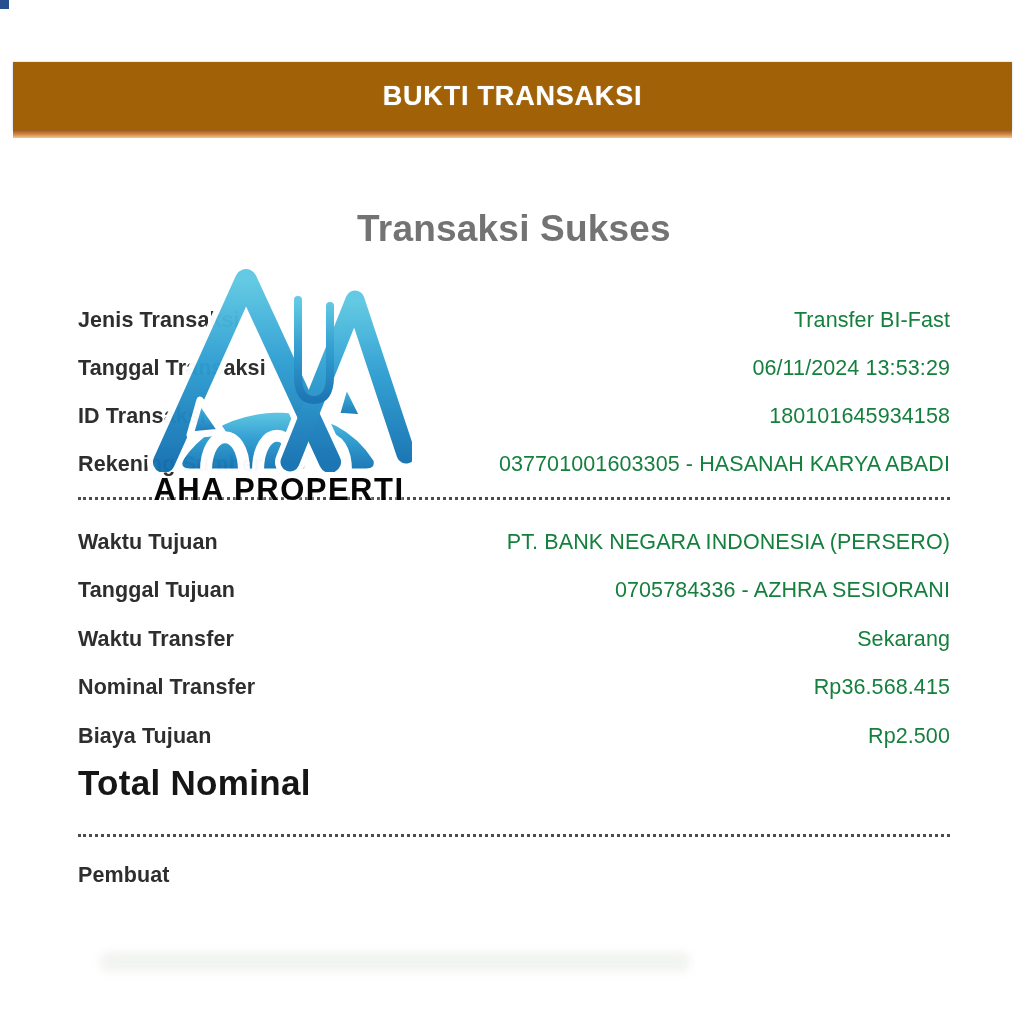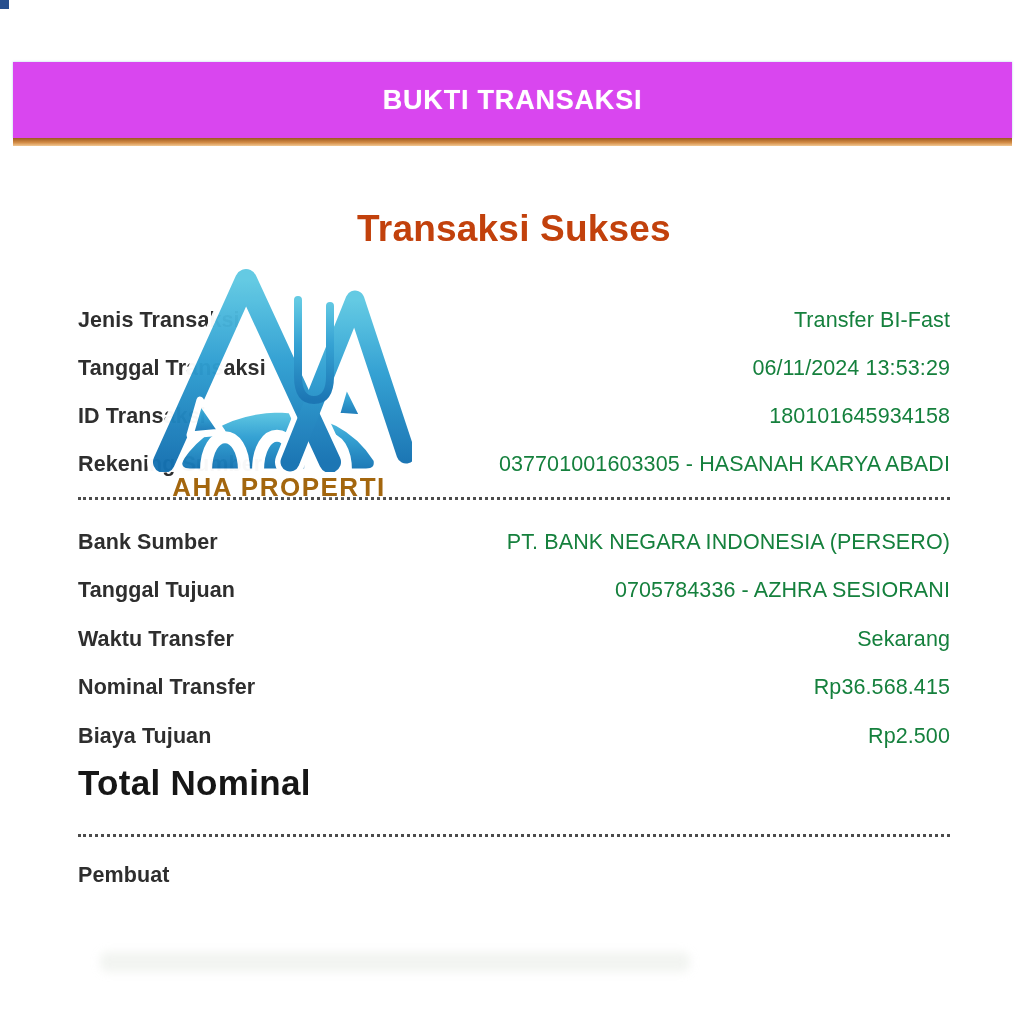--- a/index.html
+++ b/index.html
@@ -11,41 +11,41 @@
     overflow:hidden;
     -webkit-font-smoothing:antialiased;
   }
   
   .corner-mark{
     position:absolute;left:0;top:0;width:9px;height:9px;
     background:#27508f;
   }
   
   .topbar{
-    position:absolute;left:13px;right:12px;top:62px;height:76px;
-    background:#d946ef;
+    position:absolute;left:13px;right:12px;top:62px;height:68px;
+    background:#a16207;
     display:flex;align-items:center;justify-content:center;
     box-shadow:0 0 2px rgba(120,170,220,.6);
   }
   .topbar::after{
     content:"";position:absolute;left:0;right:0;bottom:-8px;height:8px;
     background:linear-gradient(to bottom,#9a5a1e,#d28a44 55%,#f2c892);
     filter:blur(.4px);
   }
   .topbar-title{
     color:#ffffff;font-size:27px;font-weight:bold;letter-spacing:.8px;
     text-shadow:0 0 1px rgba(255,255,255,.6);
   }
   
   .content{
     position:absolute;left:78px;right:74px;top:152px;
   }
   .page-title{
     margin:56px 0 0 0;text-align:center;
-    font-size:37px;font-weight:bold;color:#c2410c;
+    font-size:37px;font-weight:bold;color:#737373;
     letter-spacing:.2px;
   }
   .rows{margin-top:46px;}
   .row{
     height:48px;display:flex;align-items:center;justify-content:space-between;
   }
   .rows-2{margin-top:18px;}
   .rows-2 .row{height:48.5px;}
   .lbl{font-size:21.5px;font-weight:600;color:#2e2e2e;letter-spacing:.1px;}
   .val{font-size:21.5px;font-weight:normal;color:#15803d;text-align:right;letter-spacing:.1px;}
@@ -57,21 +57,21 @@
   .row-total .val{font-size:35px;font-weight:800;color:#141414;}
   .row-footer{height:78px;display:flex;align-items:center;justify-content:space-between;}
   
   .watermark{
     position:absolute;left:146px;top:266px;width:266px;z-index:6;
     text-align:center;opacity:.97;pointer-events:none;
   }
   .watermark svg{display:block;margin:0 auto;}
   .brand-text{
     margin-top:0px;
-    font-size:26px;font-weight:800;color:#a16207;letter-spacing:1.5px;
+    font-size:31px;font-weight:800;color:#000000;letter-spacing:1.5px;
     text-shadow:0 0 2px #fff,0 0 4px rgba(255,255,255,.9);
     white-space:nowrap;
   }
   
   .scan-smudge{
     position:absolute;left:100px;top:952px;width:590px;height:20px;
     background:rgba(198,205,192,.22);
     filter:blur(5px);border-radius:8px;
   }
 </style>
@@ -103,21 +103,21 @@
     <div class="row">
       <span class="lbl">Rekening Sumber</span>
       <span class="val">037701001603305 - HASANAH KARYA ABADI</span>
     </div>
   </section>
 
   <hr class="divider">
 
   <section class="rows-2">
     <div class="row">
-      <span class="lbl">Bank Sumber</span>
+      <span class="lbl">Waktu Tujuan</span>
       <span class="val">PT. BANK NEGARA INDONESIA (PERSERO)</span>
     </div>
     <div class="row">
       <span class="lbl">Tanggal Tujuan</span>
       <span class="val">0705784336 - AZHRA SESIORANI</span>
     </div>
     <div class="row">
       <span class="lbl">Waktu Transfer</span>
       <span class="val">Sekarang</span>
     </div>

